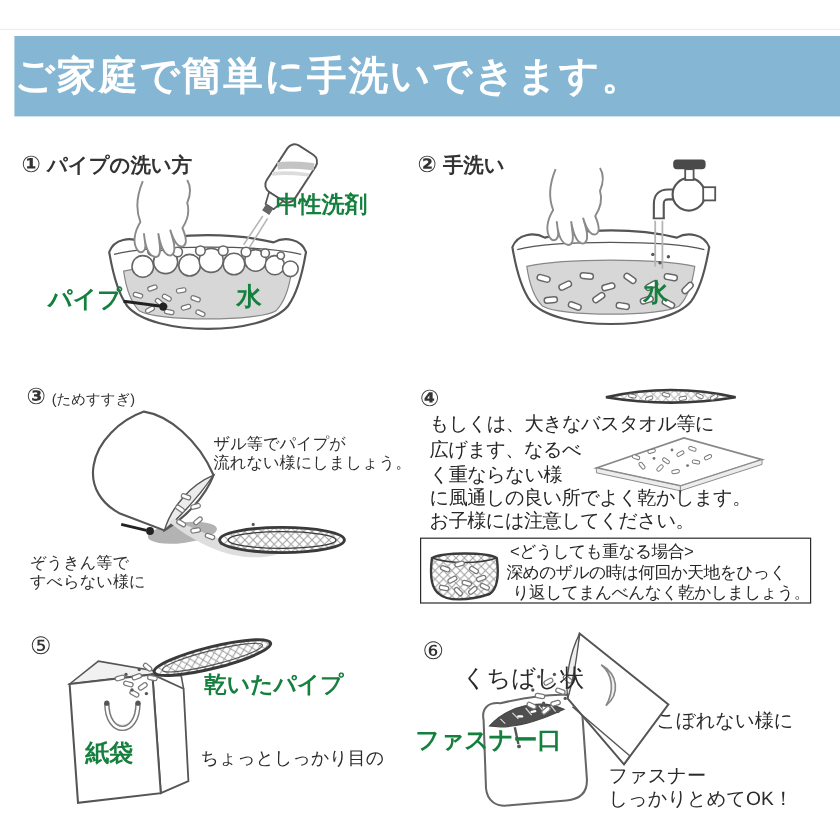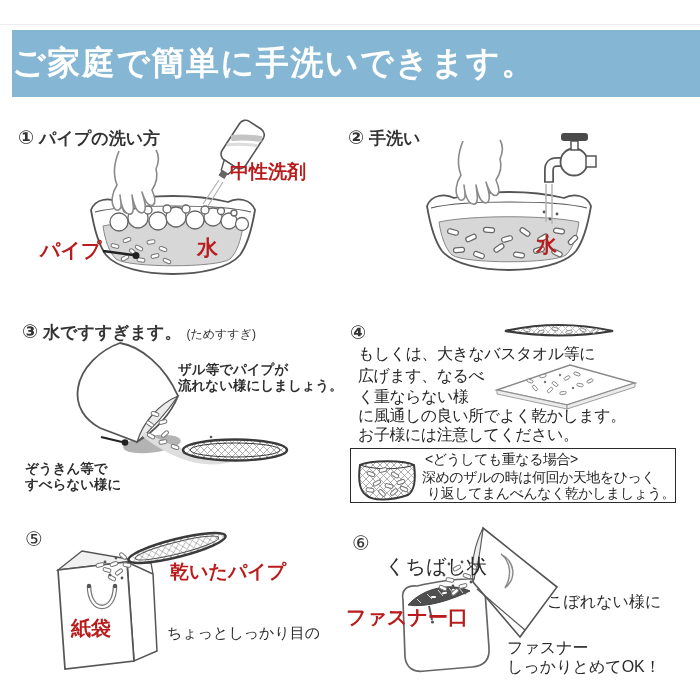--- a/index.html
+++ b/index.html
@@ -12,22 +12,22 @@
     position:absolute;left:12px;top:30px;width:700px;height:67px;
     background:var(--header_bg,#85b7d4);display:flex;align-items:center;justify-content:flex-start;z-index:2;
   }
   .band-title{color:var(--header_text,#fff);font-size:33px;font-weight:600;letter-spacing:1.5px;}
   svg.art{position:absolute;z-index:1;}
   .lbl{position:absolute;white-space:nowrap;z-index:3;line-height:1.18;}
   .step-head{position:absolute;display:flex;align-items:baseline;gap:5px;color:#333;font-weight:600;z-index:3;white-space:nowrap;}
   .num{font-size:19px;}
   .ttl{font-size:17px;}
   .ttl-note{font-size:12px;font-weight:500;color:#333;}
-  .b{font-weight:700;color:#b91c1c;}
-  .ann{font-size:13.5px;color:#2e2e2e;font-weight:700;}
+  .b{font-weight:700;color:#15803d;}
+  .ann{font-size:13.5px;color:#2e2e2e;font-weight:400;}
   .body16{font-size:16px;color:#262626;font-weight:500;letter-spacing:-0.5px;}
   .notebox{
     position:absolute;left:350px;top:448px;width:326px;height:55px;
     border:1.6px solid #2b2b2b;box-sizing:border-box;z-index:1;background:transparent;
   }
   .notetext{position:absolute;font-size:14px;color:#262626;font-weight:500;white-space:nowrap;z-index:3;letter-spacing:-0.5px;}
 </style>
 </head>
 <body>
 
@@ -153,21 +153,20 @@
       <path d="M201,66 L201,104 M207,66 L207,106" stroke="#b5b5b5" stroke-width="1.5" fill="none"></path>
       <circle cx="199" cy="94" r="1.4" fill="#555"></circle>
         <circle cx="212" cy="96" r="1.4" fill="#555"></circle>
         <circle cx="205" cy="101" r="1.4" fill="#555"></circle>
     </g>
   </svg>
   <div class="lbl b" style="left:536px;top:233px;font-size:21px;">水</div>
 
   <div class="step-head" style="left:22px;top:320px;">
     <span class="num">③</span>
-    <span class="ttl">水ですすぎます。</span>
     <span class="ttl-note">(ためすすぎ)</span>
   </div>
   <svg class="art" style="left:15px;top:338px;" width="330" height="132" viewBox="0 0 330 132">
     <ellipse cx="137" cy="106" rx="29" ry="8.5" fill="#b3b3b3" transform="rotate(-7 137 106)"></ellipse>
 
     <g>
       <path d="M105,5 C85,12 66,30 63,50 C60,68 70,82 85,90 L122,104 C140,93 156,76 163,58 C150,28 125,8 105,5 Z" fill="#fff" stroke="#555" stroke-width="1.8"></path>
       <path d="M163,58 C152,74 138,90 122,104 C128,84 144,66 163,58 Z" fill="#ececec" stroke="#555" stroke-width="1.2"></path>
     </g>
 

